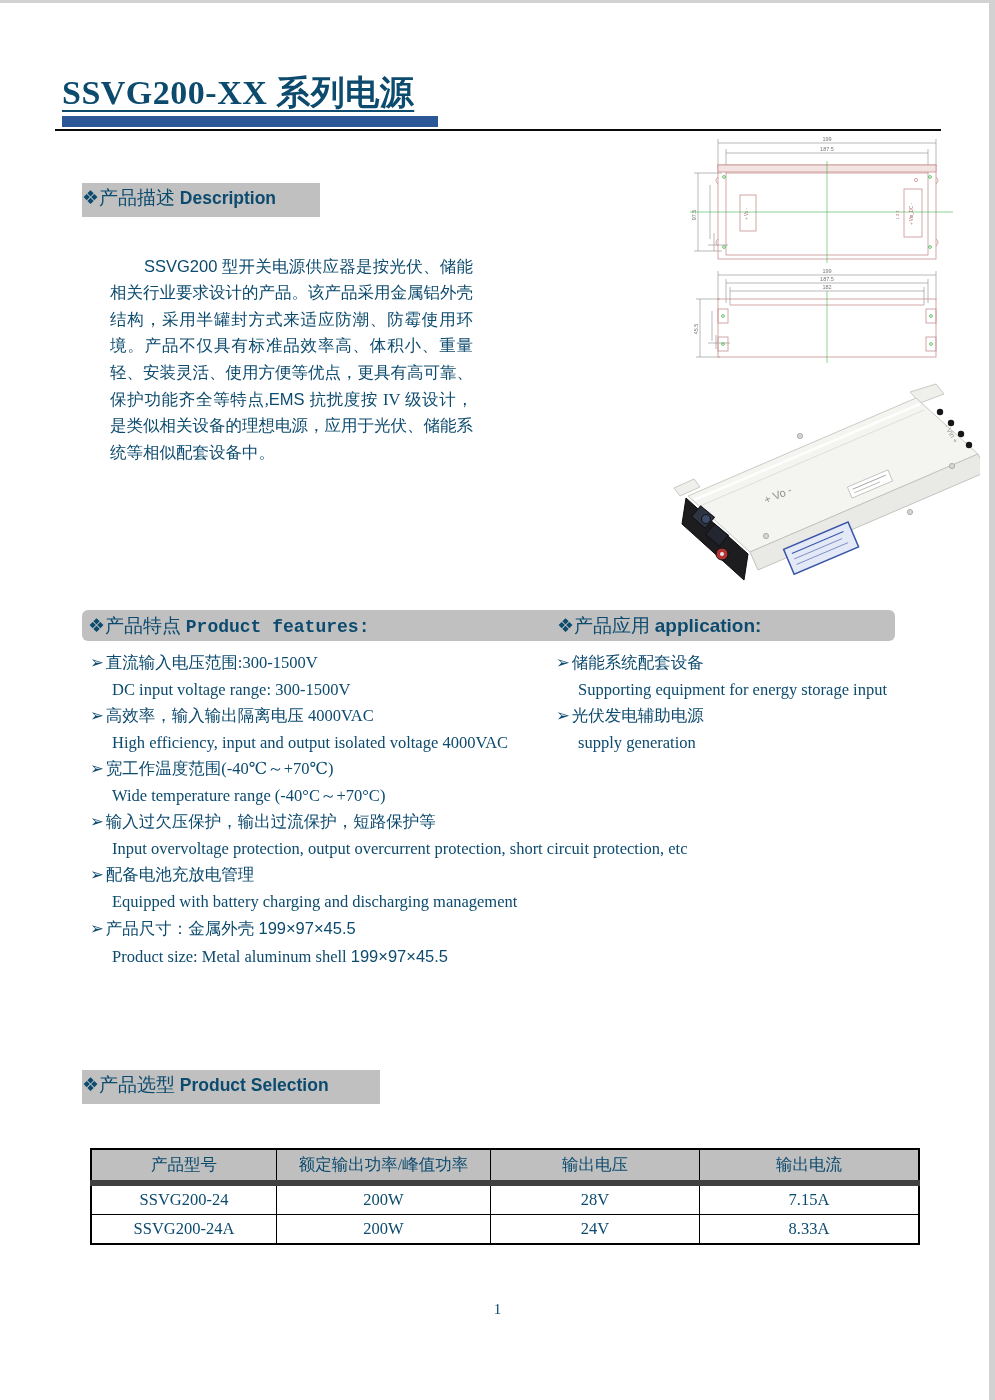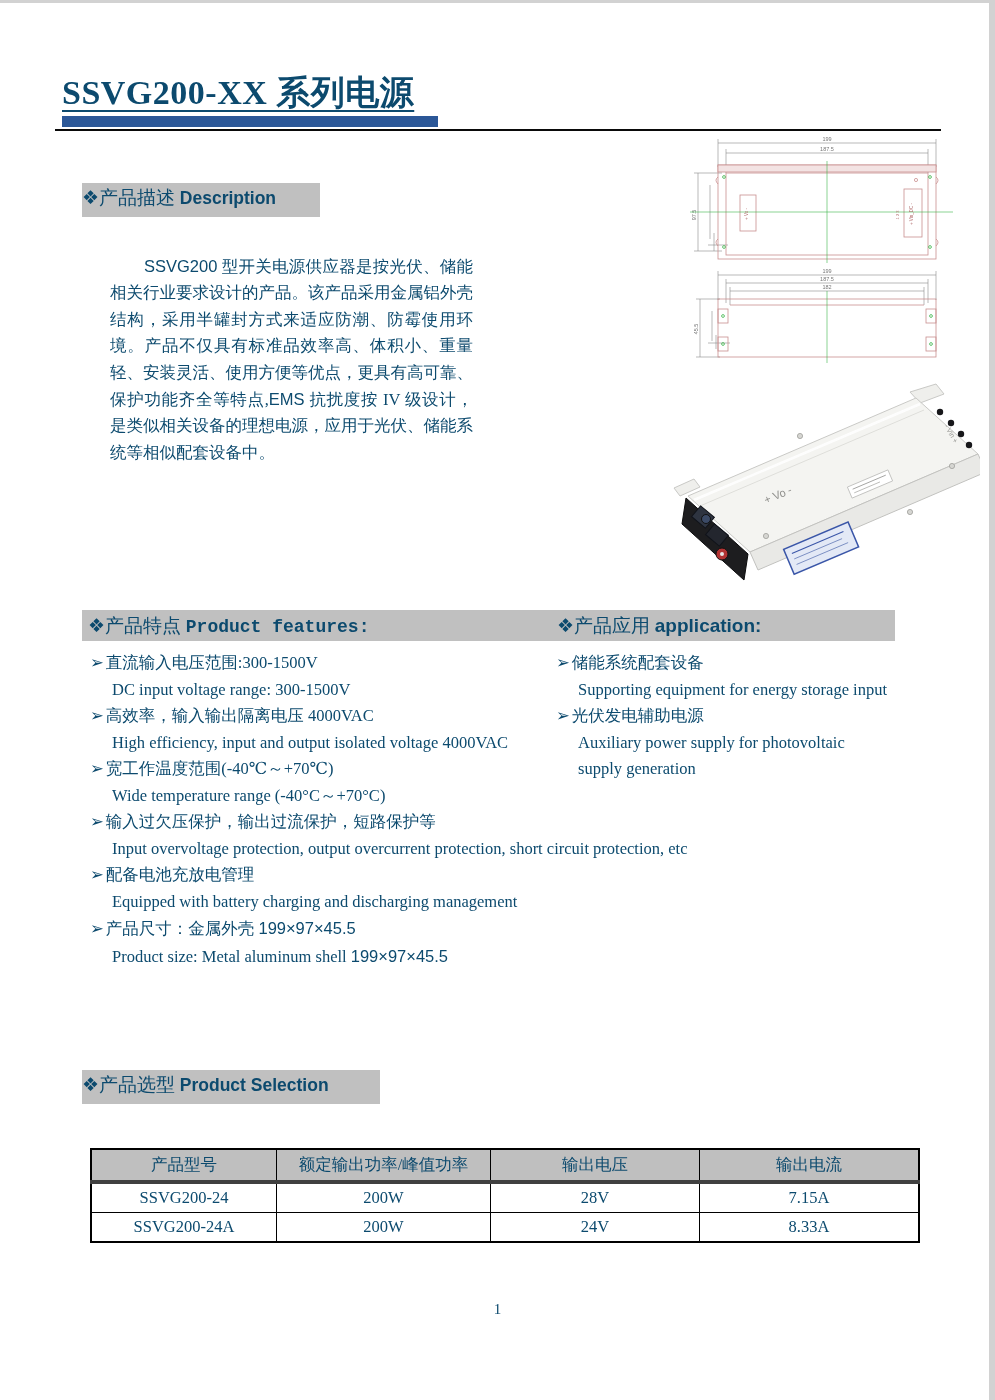--- a/index.html
+++ b/index.html
@@ -33,38 +33,38 @@
   .desc-body{
     position:absolute;top:253px;left:110px;width:363px;margin:0;
     font-size:16.5px;line-height:26.4px;text-align:justify;text-indent:34px;
   }
 
   .drawing{position:absolute;top:133px;left:688px;width:267px;height:232px;}
   .photo{position:absolute;top:378px;left:648px;width:332px;height:215px;}
 
   .sec2-bar{
     position:absolute;top:610px;left:82px;width:813px;height:31px;background:#C0C0C0;
-    font-size:19px;line-height:31px;
+    font-size:19px;line-height:31px;border-radius:6px;
   }
   .feat-head{position:absolute;left:6px;top:0;white-space:nowrap;}
   .app-head{position:absolute;left:475px;top:0;white-space:nowrap;}
 
   .list{position:absolute;font-size:16.5px;line-height:26.55px;white-space:nowrap;}
   .features-list{top:650px;left:90px;width:840px;}
   .app-list{top:650px;left:556px;width:380px;}
   .en-line{padding-left:22px;}
   .bullet{margin-right:2px;}
 
   .sel-table{
     position:absolute;top:1148px;left:90px;width:823px;border-collapse:collapse;
     font-size:16.5px;text-align:center;table-layout:fixed;
   }
   .sel-table th,.sel-table td{border:1px solid #000;font-weight:normal;padding:0;}
   .sel-table{border:2px solid #000;}
-  .sel-table thead th{background:#BFBFBF;height:30px;border-bottom:4px solid #404040;}
+  .sel-table thead th{background:#BFBFBF;height:30px;border-bottom:6px solid #404040;}
   .sel-table tbody td{height:28px;background:#fff;}
   .sel-table .c1{width:184px;}.sel-table .c2{width:213px;}
   .sel-table .c3{width:208px;}.sel-table .c4{width:218px;}
 
   .pageno{position:absolute;top:1301px;left:0;width:995px;text-align:center;font-size:15px;}
 
   svg text{font-family:"Liberation Sans","DejaVu Sans",sans-serif;}
 </style>
 </head>
 <body>
@@ -238,21 +238,20 @@
     <div><span class="bullet">➢</span><span>配备电池充放电管理</span></div>
     <div class="en-line">Equipped with battery charging and discharging management</div>
     <div><span class="bullet">➢</span><span>产品尺寸：金属外壳 </span><span class="sans">199×97×45.5</span></div>
     <div class="en-line"><span>Product size: Metal aluminum shell </span><span class="sans">199×97×45.5</span></div>
   </div>
 
   <div class="list app-list">
     <div><span class="bullet">➢</span><span>储能系统配套设备</span></div>
     <div class="en-line">Supporting equipment for energy storage input</div>
     <div><span class="bullet">➢</span><span>光伏发电辅助电源</span></div>
-    <div class="en-line">Auxiliary power supply for photovoltaic</div>
     <div class="en-line">supply generation</div>
   </div>
 
   <div class="sec-head sec3-head">
     <span>❖</span><span>产品选型 </span><span class="sans-bold" style="font-size:17.5px">Product Selection</span>
   </div>
 
   <table class="sel-table">
     <thead>
       <tr>

